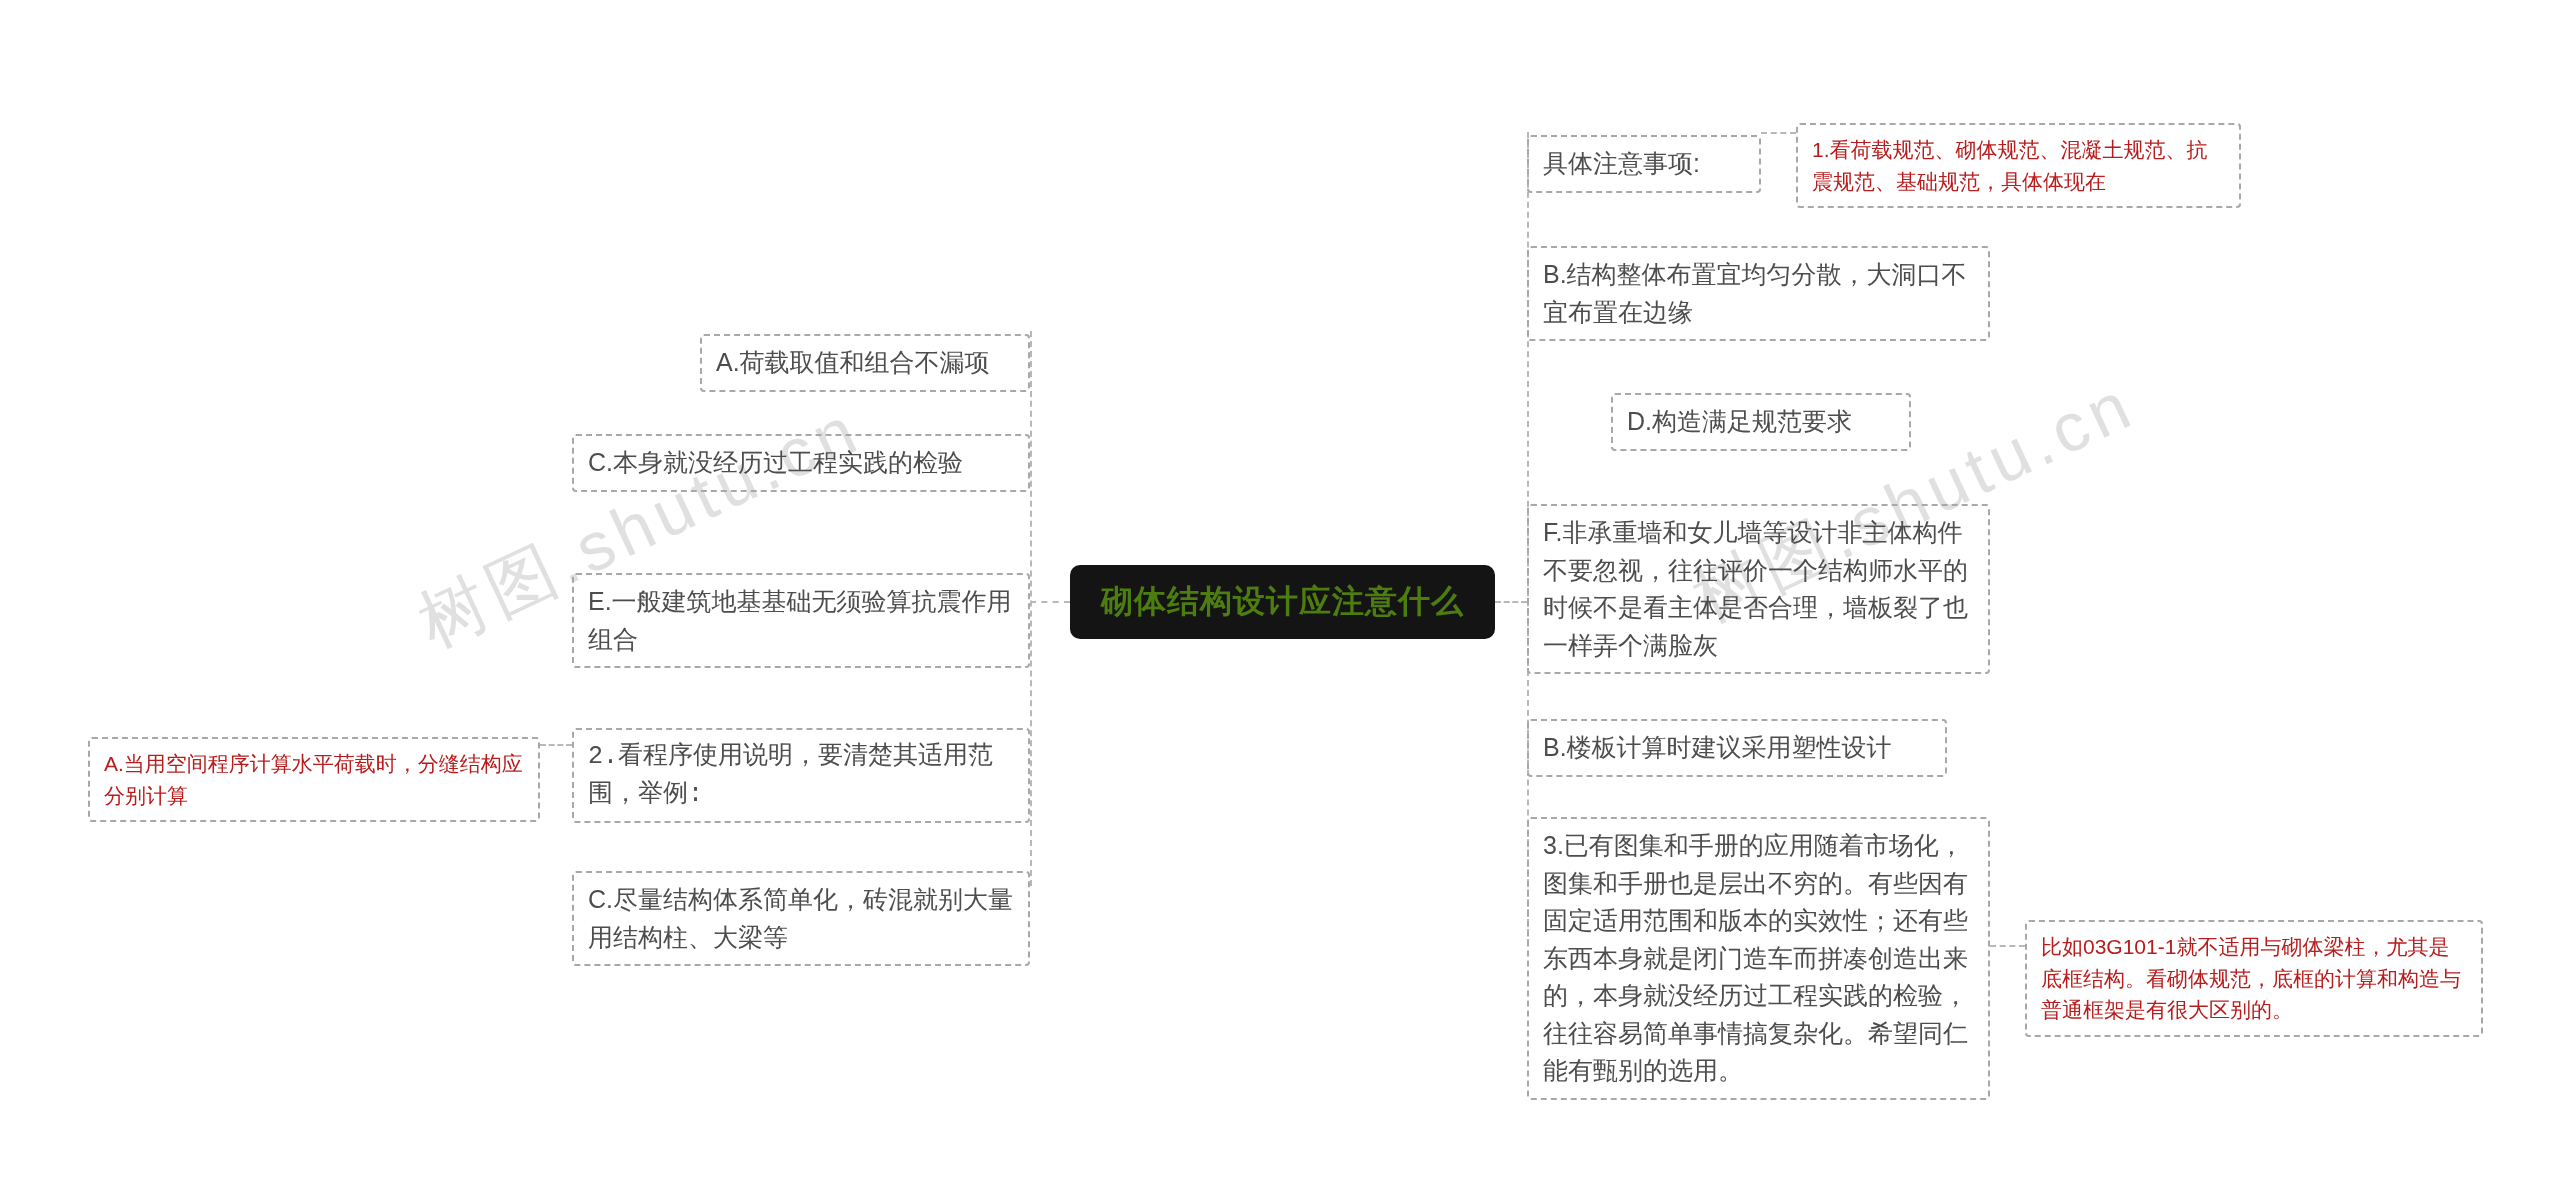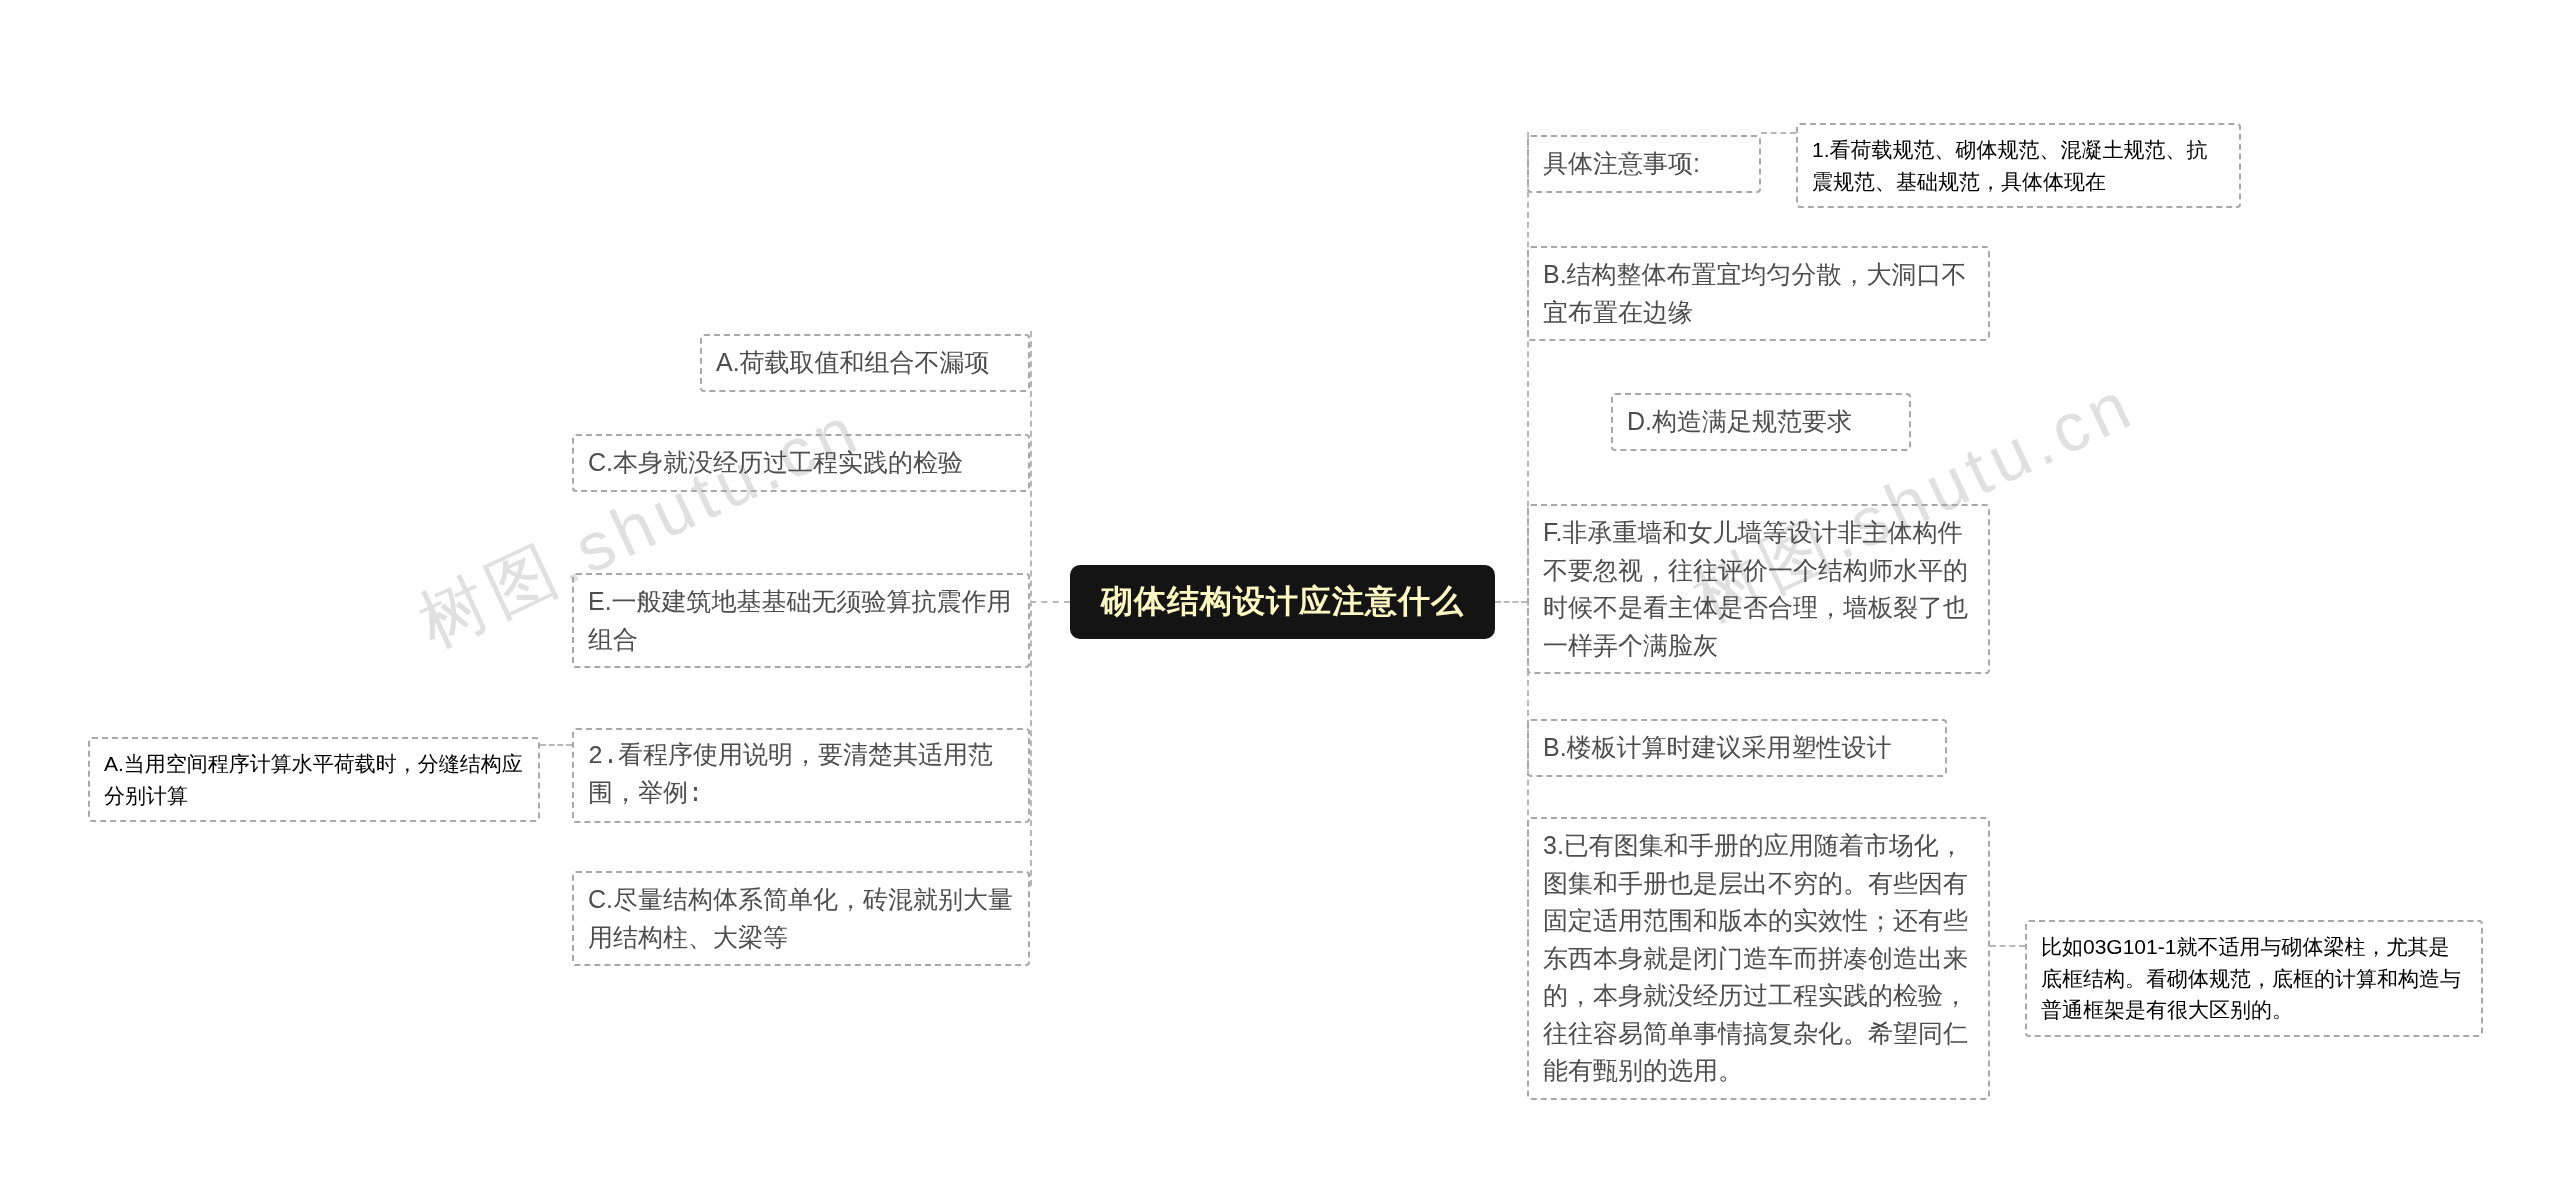--- a/index.html
+++ b/index.html
@@ -33,27 +33,27 @@
     color:#4d4d4d;
     font-size:25px;
     line-height:1.5;
     padding:8px 14px;
     background:transparent;
     z-index:2;
     margin-top:32px;
   }
   .node.small {
     font-size:21px;
-    color:#000000;
+    color:#b91c1c;
     padding:9px 14px;
   }
   .center-node {
     position:absolute;
     background:#141414;
-    color:#fef9c3;
+    color:#4d7c0f;
     font-size:32px;
     font-weight:600;
     border-radius:10px;
     display:flex;
     align-items:center;
     justify-content:center;
     z-index:3;
     letter-spacing:1px;
   }
 </style>

